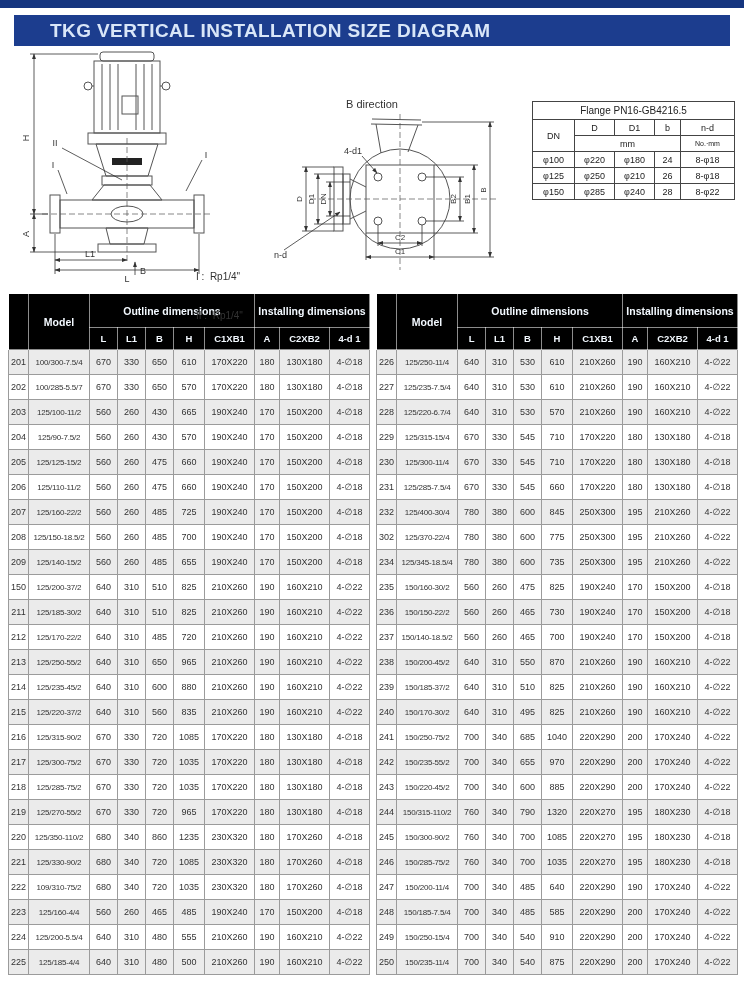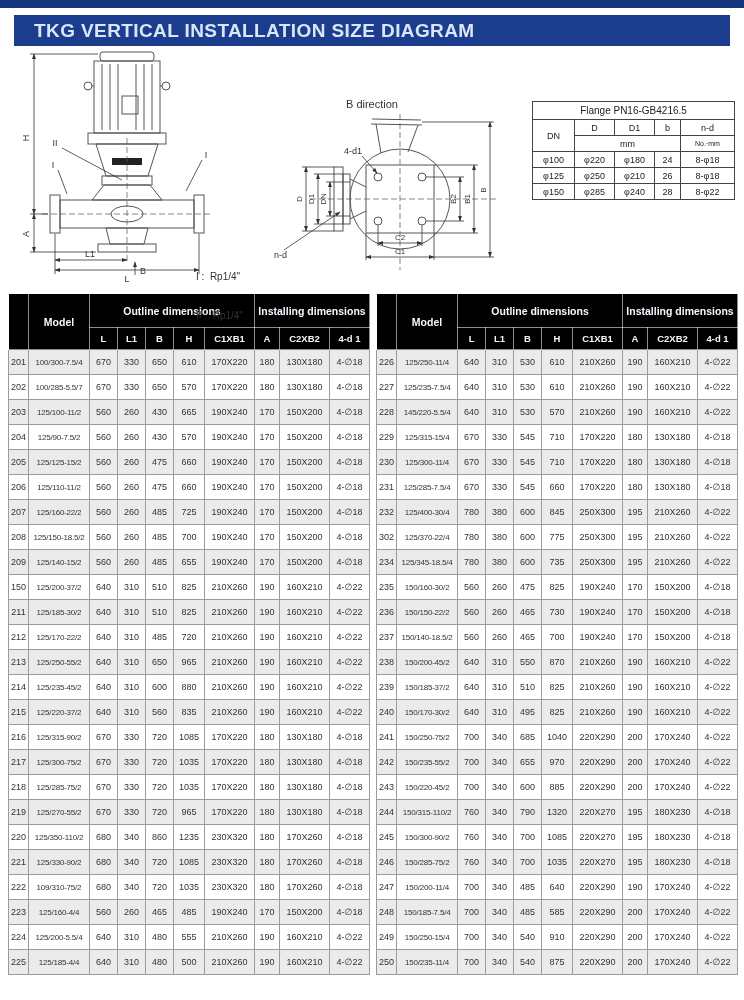--- a/index.html
+++ b/index.html
@@ -1,18 +1,18 @@
 <!DOCTYPE html>
 <html><head>
 <meta charset="utf-8">
 <style>
   html,body{margin:0;padding:0;}
   body{width:744px;height:1000px;overflow:hidden;background:#fff;font-family:"Liberation Sans",sans-serif;position:relative;}
   .topstrip{height:8px;background:#15357f;}
-  .banner{margin:7px 14px 0 14px;height:31px;background:#1c3d8e;color:#d9e6f8;font-weight:bold;font-size:19px;line-height:31px;padding-left:20px;letter-spacing:.4px;}
+  .banner{margin:7px 14px 0 14px;height:31px;background:#1c3d8e;color:#d9e6f8;font-weight:bold;font-size:19px;line-height:31px;padding-left:36px;letter-spacing:.4px;}
   .diagram{position:relative;height:247px;}
   svg{overflow:visible;}
   svg text{font-family:"Liberation Sans",sans-serif;fill:#333;}
   .pump-svg{position:absolute;left:22px;top:2px;}
   .bdir-svg{position:absolute;left:250px;top:48px;}
   .rp-notes{position:absolute;left:196px;top:198px;font-size:10px;color:#333;line-height:13px;white-space:pre;}
   
   .flange{position:absolute;left:532px;top:55px;width:202px;border-collapse:collapse;table-layout:fixed;background:#fff;}
   .flange th,.flange td{border:1px solid #444;font-size:9px;font-weight:normal;color:#222;text-align:center;padding:1px 0;height:13px;white-space:nowrap;}
   .flange .ft-title{font-size:10px;height:15px;margin-top:33px;}
@@ -607,21 +607,21 @@
           <td>310</td>
           <td>530</td>
           <td>610</td>
           <td>210X260</td>
           <td>190</td>
           <td>160X210</td>
           <td>4-∅22</td>
         </tr>
         <tr>
           <td>228</td>
-          <td>145/220-5.5/4</td>
+          <td>125/220-6.7/4</td>
           <td>640</td>
           <td>310</td>
           <td>530</td>
           <td>570</td>
           <td>210X260</td>
           <td>190</td>
           <td>160X210</td>
           <td>4-∅22</td>
         </tr>
         <tr>

